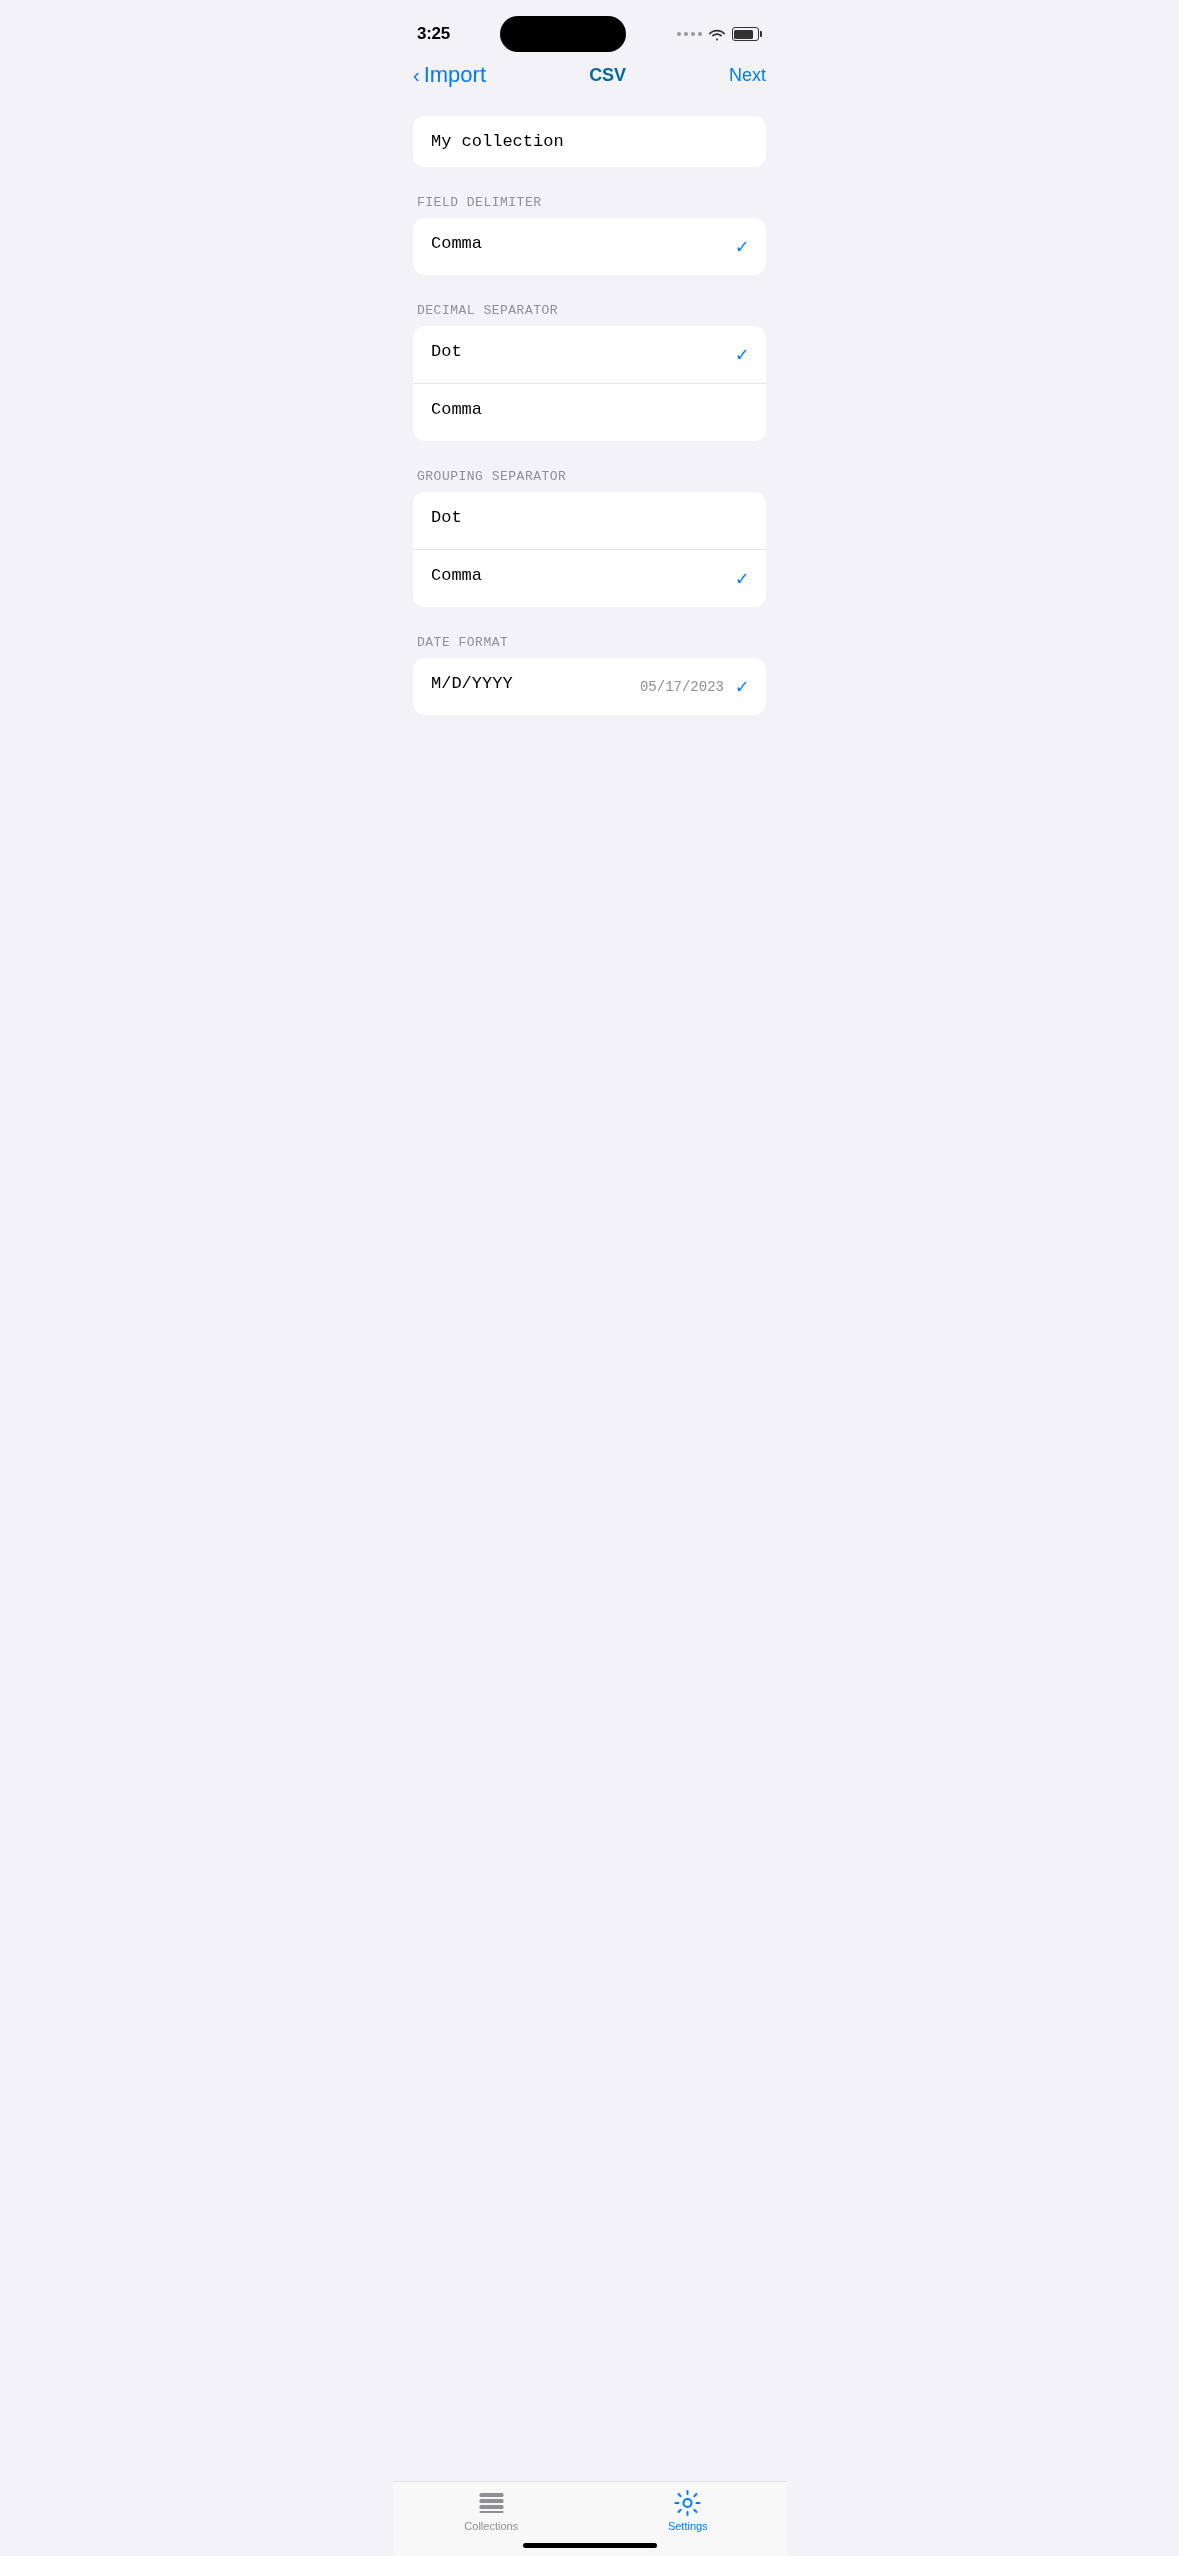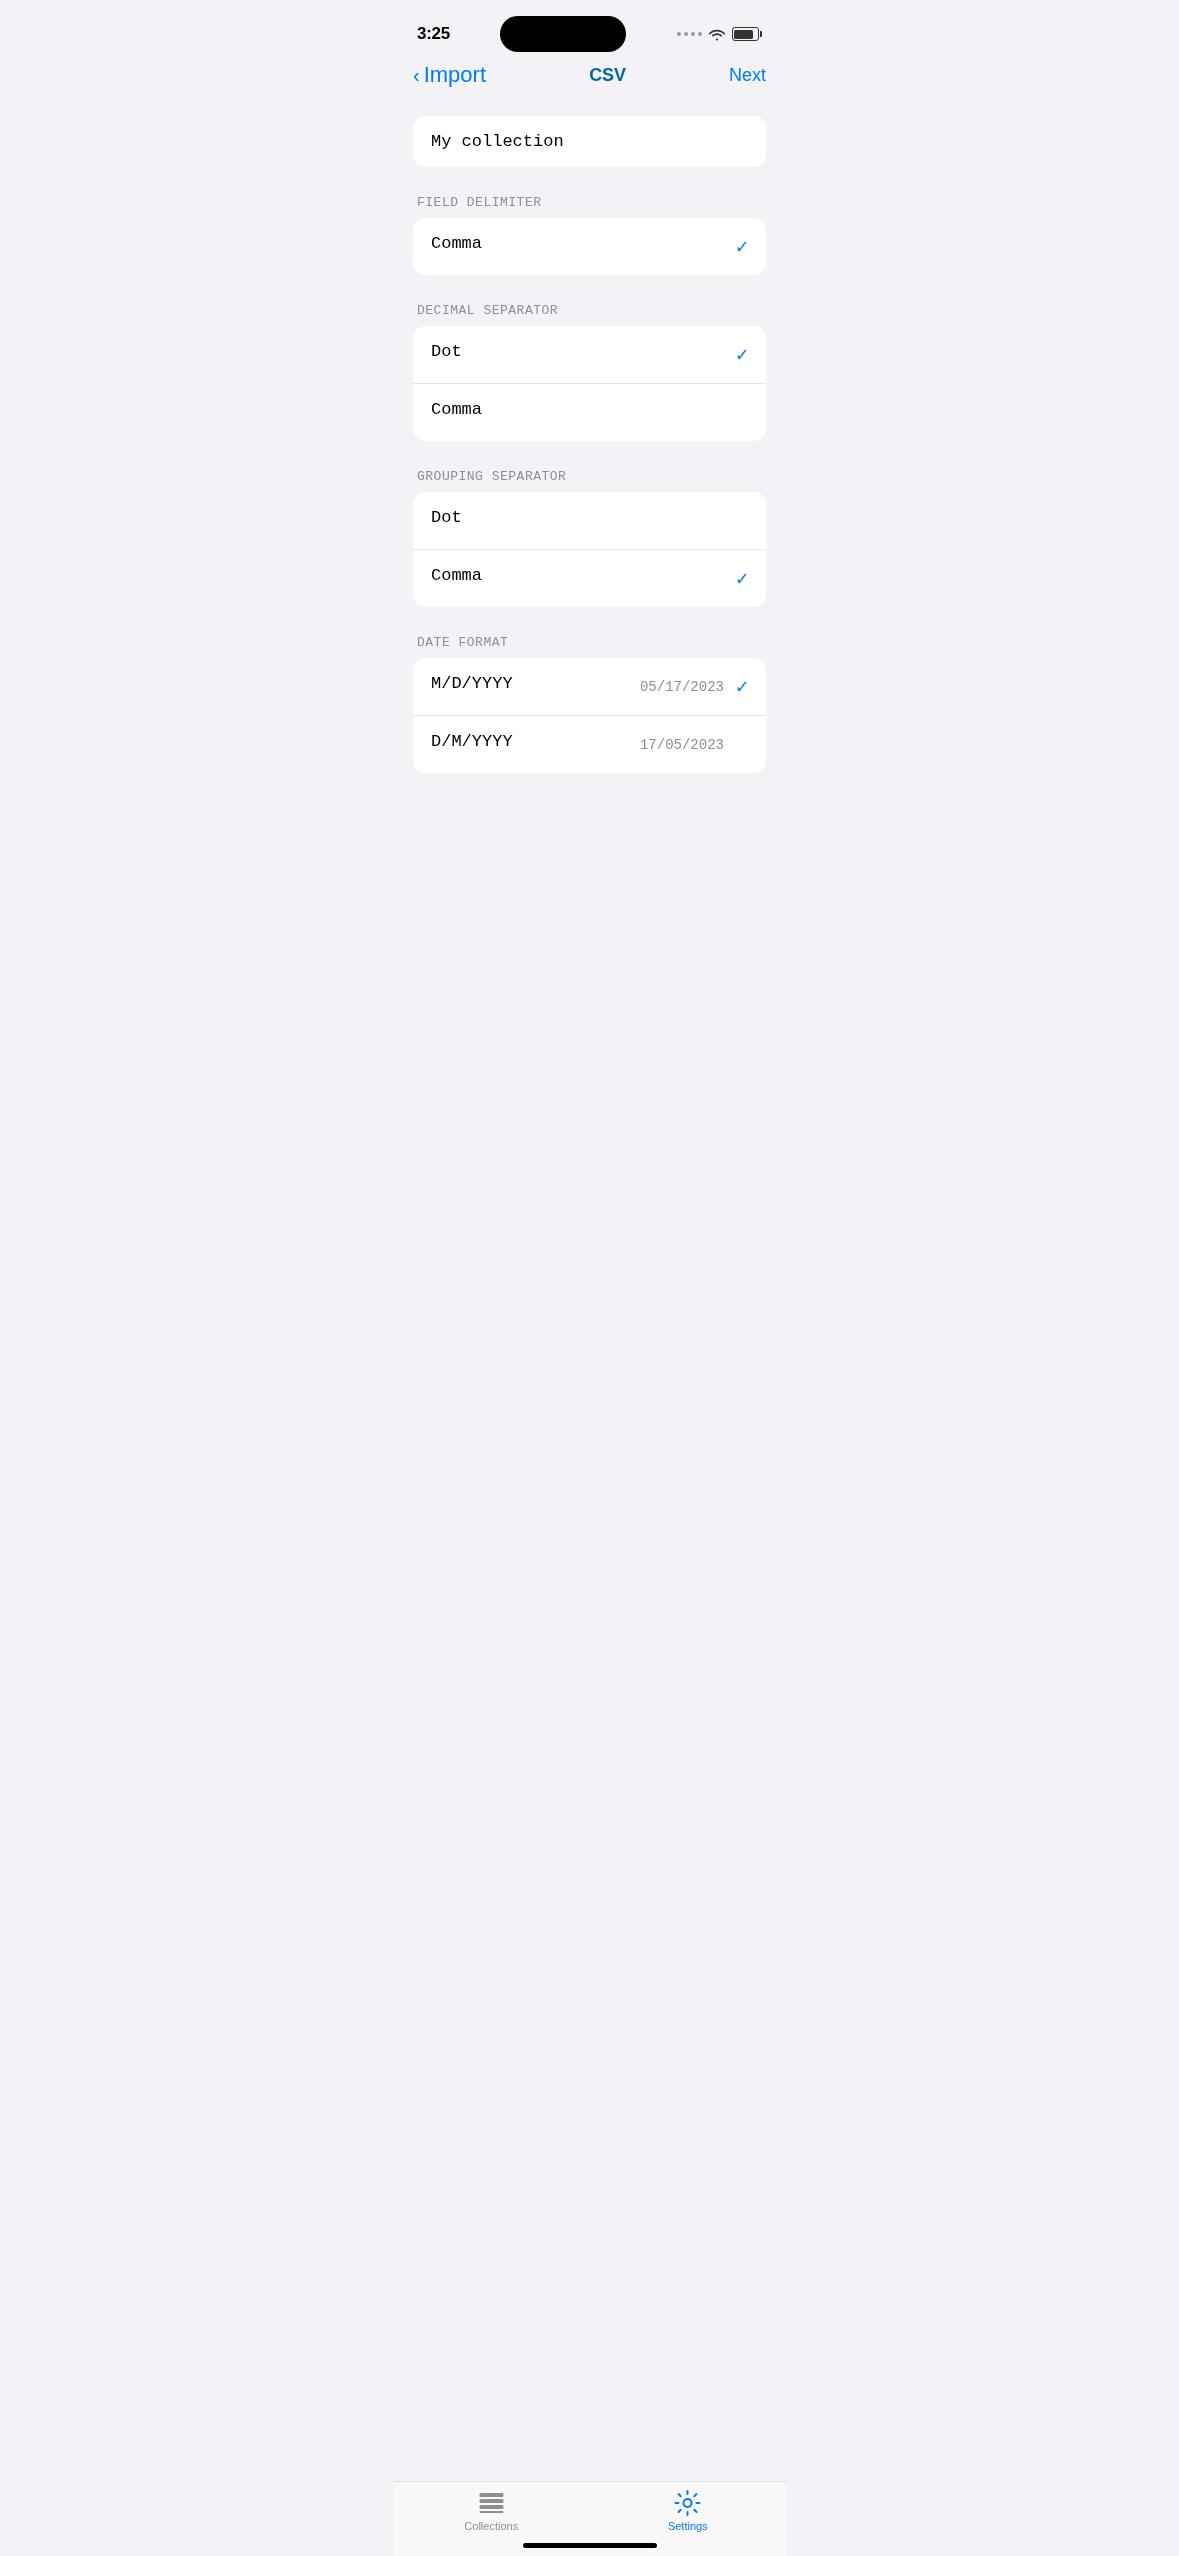--- a/index.html
+++ b/index.html
@@ -371,27 +371,20 @@
   <div class="section">
     <div class="section-title">DATE FORMAT</div>
     <div class="option-group">
       <div class="option-item">
         <span class="option-label">M/D/YYYY</span>
         <div class="option-right">
           <span class="option-preview">05/17/2023</span>
           <span class="checkmark">✓</span>
         </div>
       </div>
-      <div class="option-item">
-        <span class="option-label">D/M/YYYY</span>
-        <div class="option-right">
-          <span class="option-preview">17/05/2023</span>
-          <span class="checkmark checkmark-hidden">✓</span>
-        </div>
-      </div>
     </div>
   </div>
 
 </div>
 
 <div class="tab-bar">
 
   <div class="tab-item">
     <div class="tab-icon">
       <svg width="28" height="24" viewBox="0 0 28 24" fill="none" xmlns="http://www.w3.org/2000/svg">

